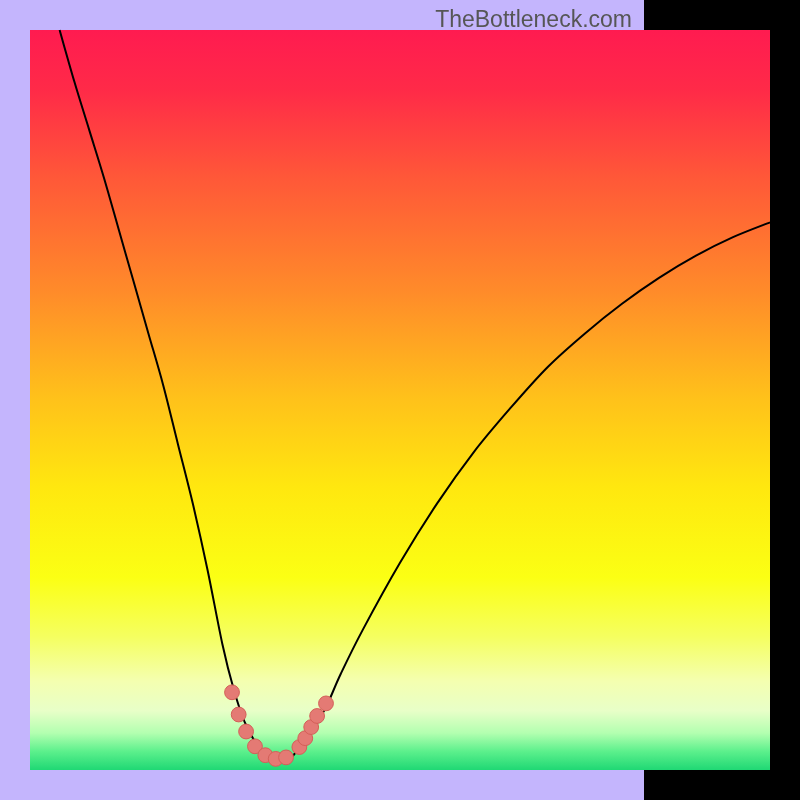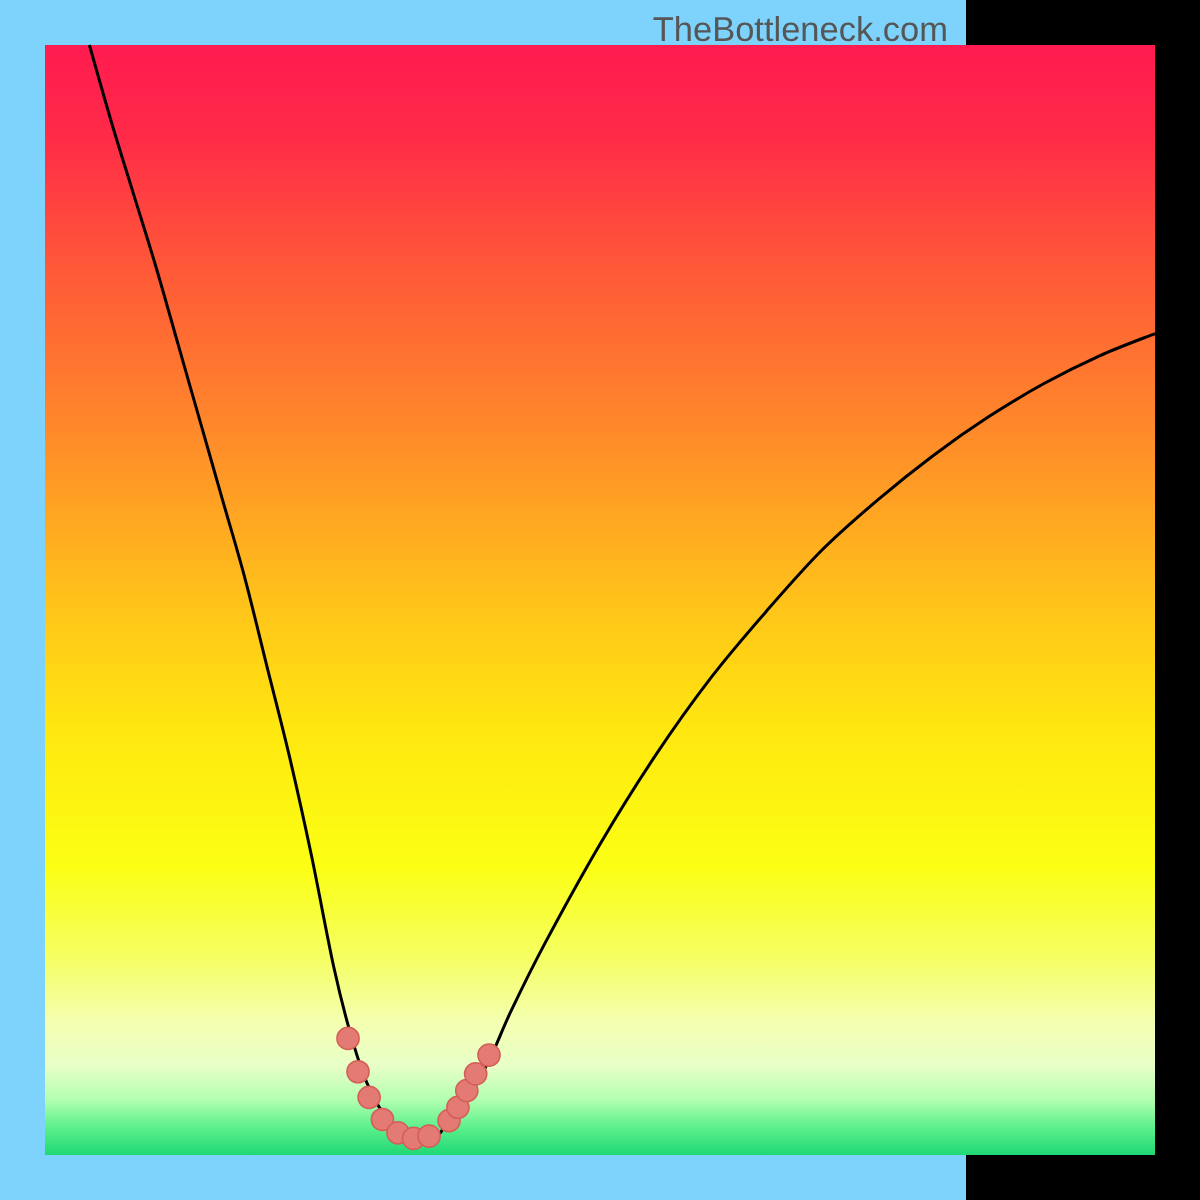--- a/index.html
+++ b/index.html
@@ -9,21 +9,21 @@
     height: 800px;
     background: #000;
     overflow: hidden;
   }
   .frame {
     position: absolute;
     left: 0;
     top: 0;
     width: 644px;
     height: 800px;
-    background: #7dd3fc;
+    background: #c4b5fd;
   }
   .plot {
     position: absolute;
     left: 30px;
     top: 30px;
     width: 740px;
     height: 740px;
     
   }
   .watermark {

